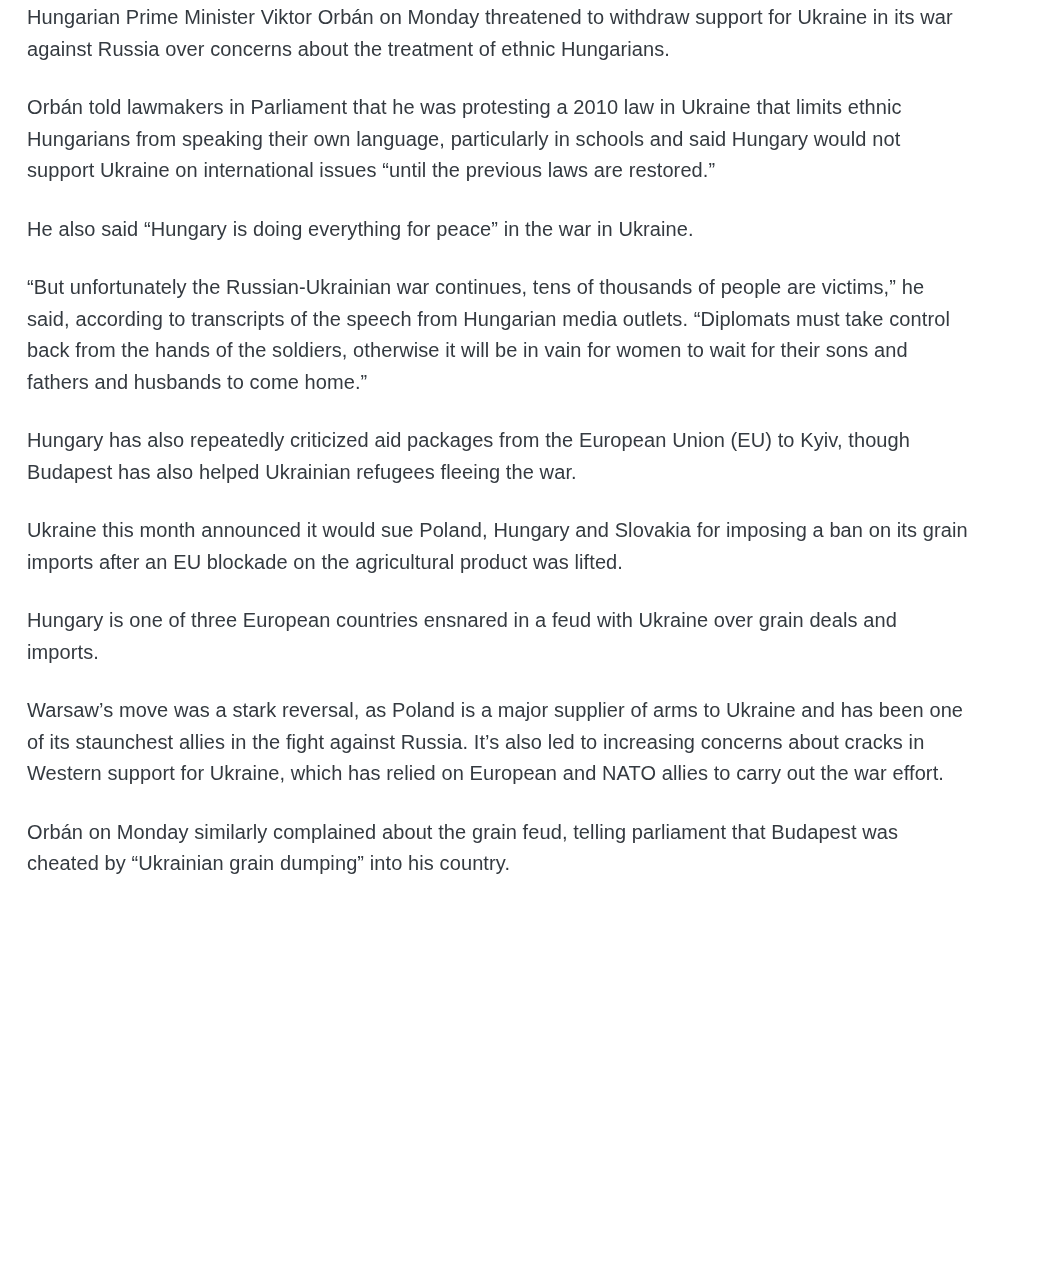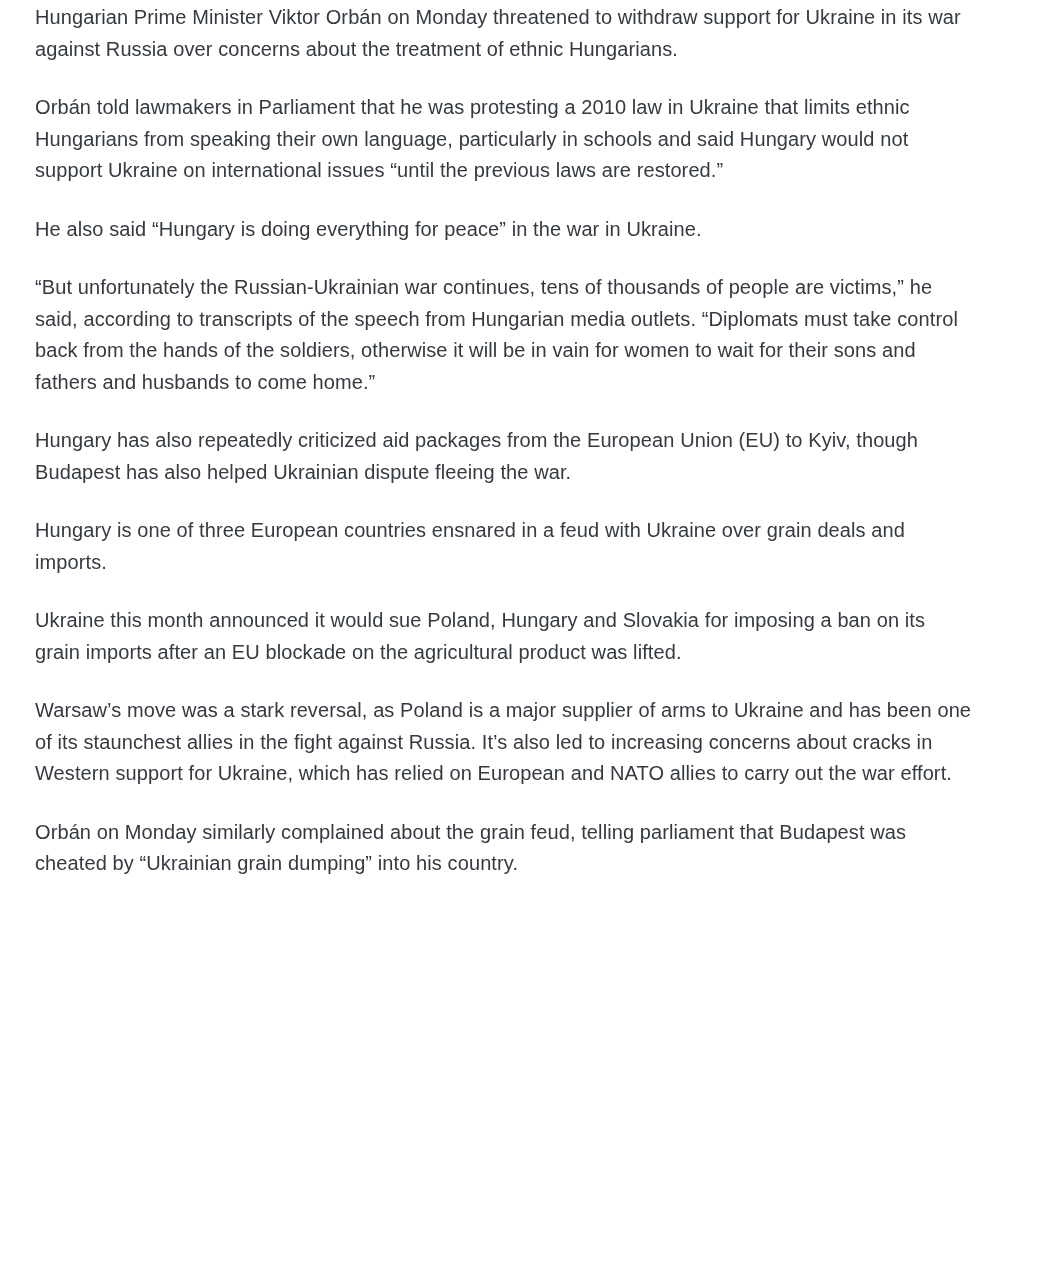--- a/index.html
+++ b/index.html
@@ -20,37 +20,37 @@
     font-family: "Liberation Sans", "DejaVu Sans", sans-serif;
   }
   .article {
     padding: 2px 78px 20px 27px;
     color: var(--text);
     font-size: 20px;
     line-height: 31.5px;
     letter-spacing: 0.1px;
   }
   .article p {
-    margin: 0 0 27px 8px;
+    margin: 0 0 27px 0;
   }
   .inline-link {
     color: var(--link-text);
     text-decoration: underline;
     text-decoration-color: var(--link-underline);
     text-decoration-thickness: 2px;
     text-underline-offset: 6px;
     cursor: pointer;
   }
 </style>
 </head>
 <body>
 
 <main class="article">
   <p>Hungarian Prime Minister Viktor Orbán on Monday threatened to withdraw support for Ukraine in its war against Russia over concerns about the treatment of ethnic Hungarians.</p>
   <p>Orbán told lawmakers in Parliament that he was protesting a 2010 law in Ukraine that limits ethnic Hungarians from speaking their own language, particularly in schools and said Hungary would not support Ukraine on international issues “until the previous laws are restored.”</p>
   <p>He also said “Hungary is doing everything for peace” in the war in Ukraine.</p>
   <p>“But unfortunately the Russian-Ukrainian war continues, tens of thousands of people are victims,” he said, according to transcripts of the speech from Hungarian media outlets. “Diplomats must take control back from the hands of the soldiers, otherwise it will be in vain for women to wait for their sons and fathers and husbands to come home.”</p>
-  <p>Hungary has also repeatedly criticized aid packages from the European Union (EU) to Kyiv, though Budapest has also helped Ukrainian dispute fleeing the war.</p>
+  <p>Hungary has also repeatedly criticized aid packages from the European Union (EU) to Kyiv, though Budapest has also helped Ukrainian refugees fleeing the war.</p>
+  <p>Ukraine this month announced it would sue Poland, Hungary and Slovakia for imposing a ban on its grain imports after an EU blockade on the agricultural product was lifted.</p>
   <p>Hungary is one of three European countries ensnared in a feud with Ukraine over grain deals and imports.</p>
-  <p>Ukraine this month announced it would sue Poland, Hungary and Slovakia for imposing a ban on its grain imports after an EU blockade on the agricultural product was lifted.</p>
   <p>Warsaw’s move was a stark reversal, as Poland is a major supplier of arms to Ukraine and has been one of its staunchest allies in the fight against Russia. It’s also led to increasing concerns about cracks in Western support for Ukraine, which has relied on European and NATO allies to carry out the war effort.</p>
   <p>Orbán on Monday similarly complained about the grain feud, telling parliament that Budapest was cheated by “Ukrainian grain dumping” into his country.</p>
 </main>
 
 </body></html>

